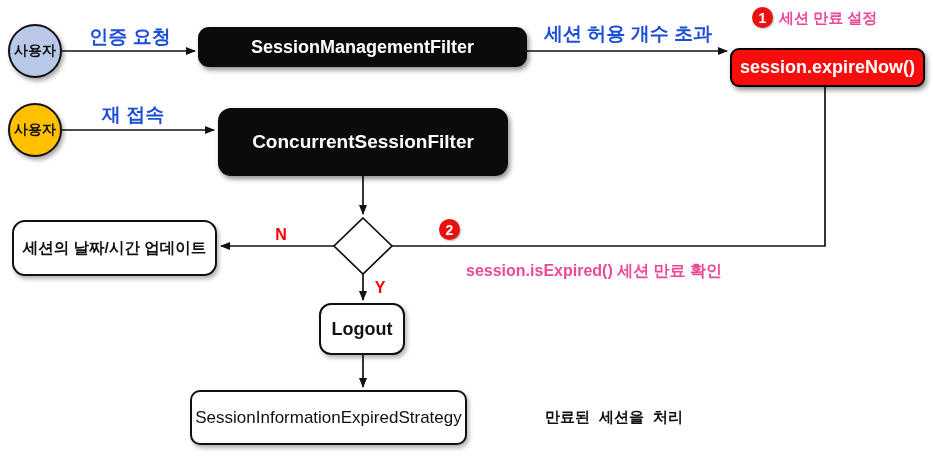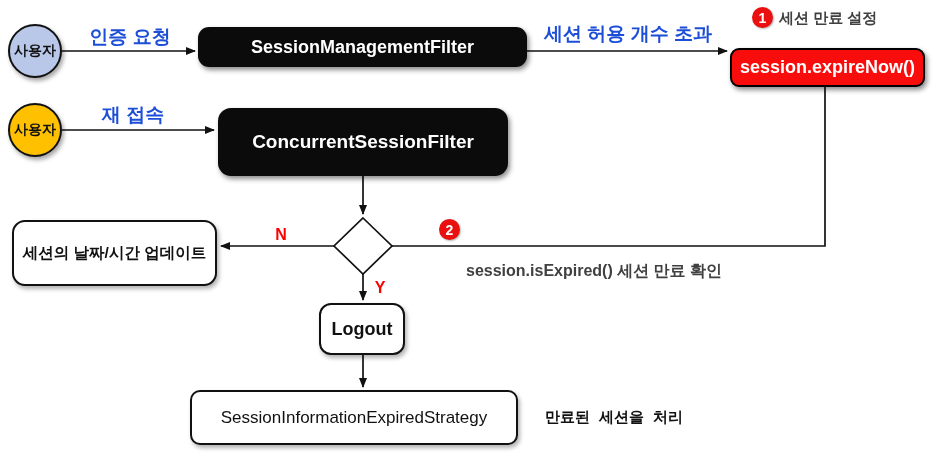--- a/index.html
+++ b/index.html
@@ -49,21 +49,21 @@
     font-size:16px; font-weight:700; color:#fe0000;
   }
   .badge {
     position:absolute; width:21px; height:21px; border-radius:50%;
     background:#ea1010; color:#fff; font-size:14px; font-weight:700;
     display:flex; align-items:center; justify-content:center;
     box-shadow: 1px 1px 2px rgba(0,0,0,0.3);
   }
   .badge-label {
     position:absolute; transform:translateY(-50%);
-    font-size:15px; font-weight:700; color:#404040; white-space:nowrap;
+    font-size:15px; font-weight:700; color:#ec4899; white-space:nowrap;
   }
   .note-label {
     position:absolute; transform:translateY(-50%);
     font-size:15px; font-weight:700; color:#111; white-space:nowrap;font-family:Liberation Mono, monospace;
   }
 </style>
 </head>
 <body>
 
 <div class="canvas">
@@ -96,27 +96,27 @@
     <span>SessionManagementFilter</span>
   </div>
   <div class="node blackbox" style="left:218px; top:108px; width:290px; height:68px; font-size:19px; border-radius:13px;">
     <span>ConcurrentSessionFilter</span>
   </div>
 
   <div class="node redbox" style="left:730px; top:31px; width:195px; height:39px; font-size:18px;margin-top:17px;">
     <span>session.expireNow()</span>
   </div>
 
-  <div class="node whitebox" style="left:12px; top:220px; width:205px; height:66px; font-size:15.5px; font-weight:600;">
+  <div class="node whitebox" style="left:12px; top:220px; width:205px; height:56px; font-size:15.5px; font-weight:600;">
     <span>세션의 날짜/시간 업데이트</span>
   </div>
   <div class="node whitebox" style="left:319px; top:303px; width:86px; height:52px; font-size:18px; font-weight:700; border-radius:12px;">
     <span>Logout</span>
   </div>
-  <div class="node whitebox" style="left:190px; top:390px; width:328px; height:55px; font-size:17px; font-weight:500; border-width:2px; border-radius:10px;">
+  <div class="node whitebox" style="left:190px; top:390px; width:277px; height:55px; font-size:17px; font-weight:500; border-width:2px; border-radius:10px;">
     <span>SessionInformationExpiredStrategy</span>
   </div>
 
   <div class="edge-label" style="left:130px; top:37px;">인증 요청</div>
   <div class="edge-label" style="left:628px; top:34px;">세션 허용 개수 초과</div>
   <div class="edge-label" style="left:133px; top:115px;">재 접속</div>
   <div class="yn-label" style="left:281px; top:235px;">N</div>
   <div class="yn-label" style="left:380px; top:288px;">Y</div>
 
   <div class="badge" style="left:752px; top:7px;">

